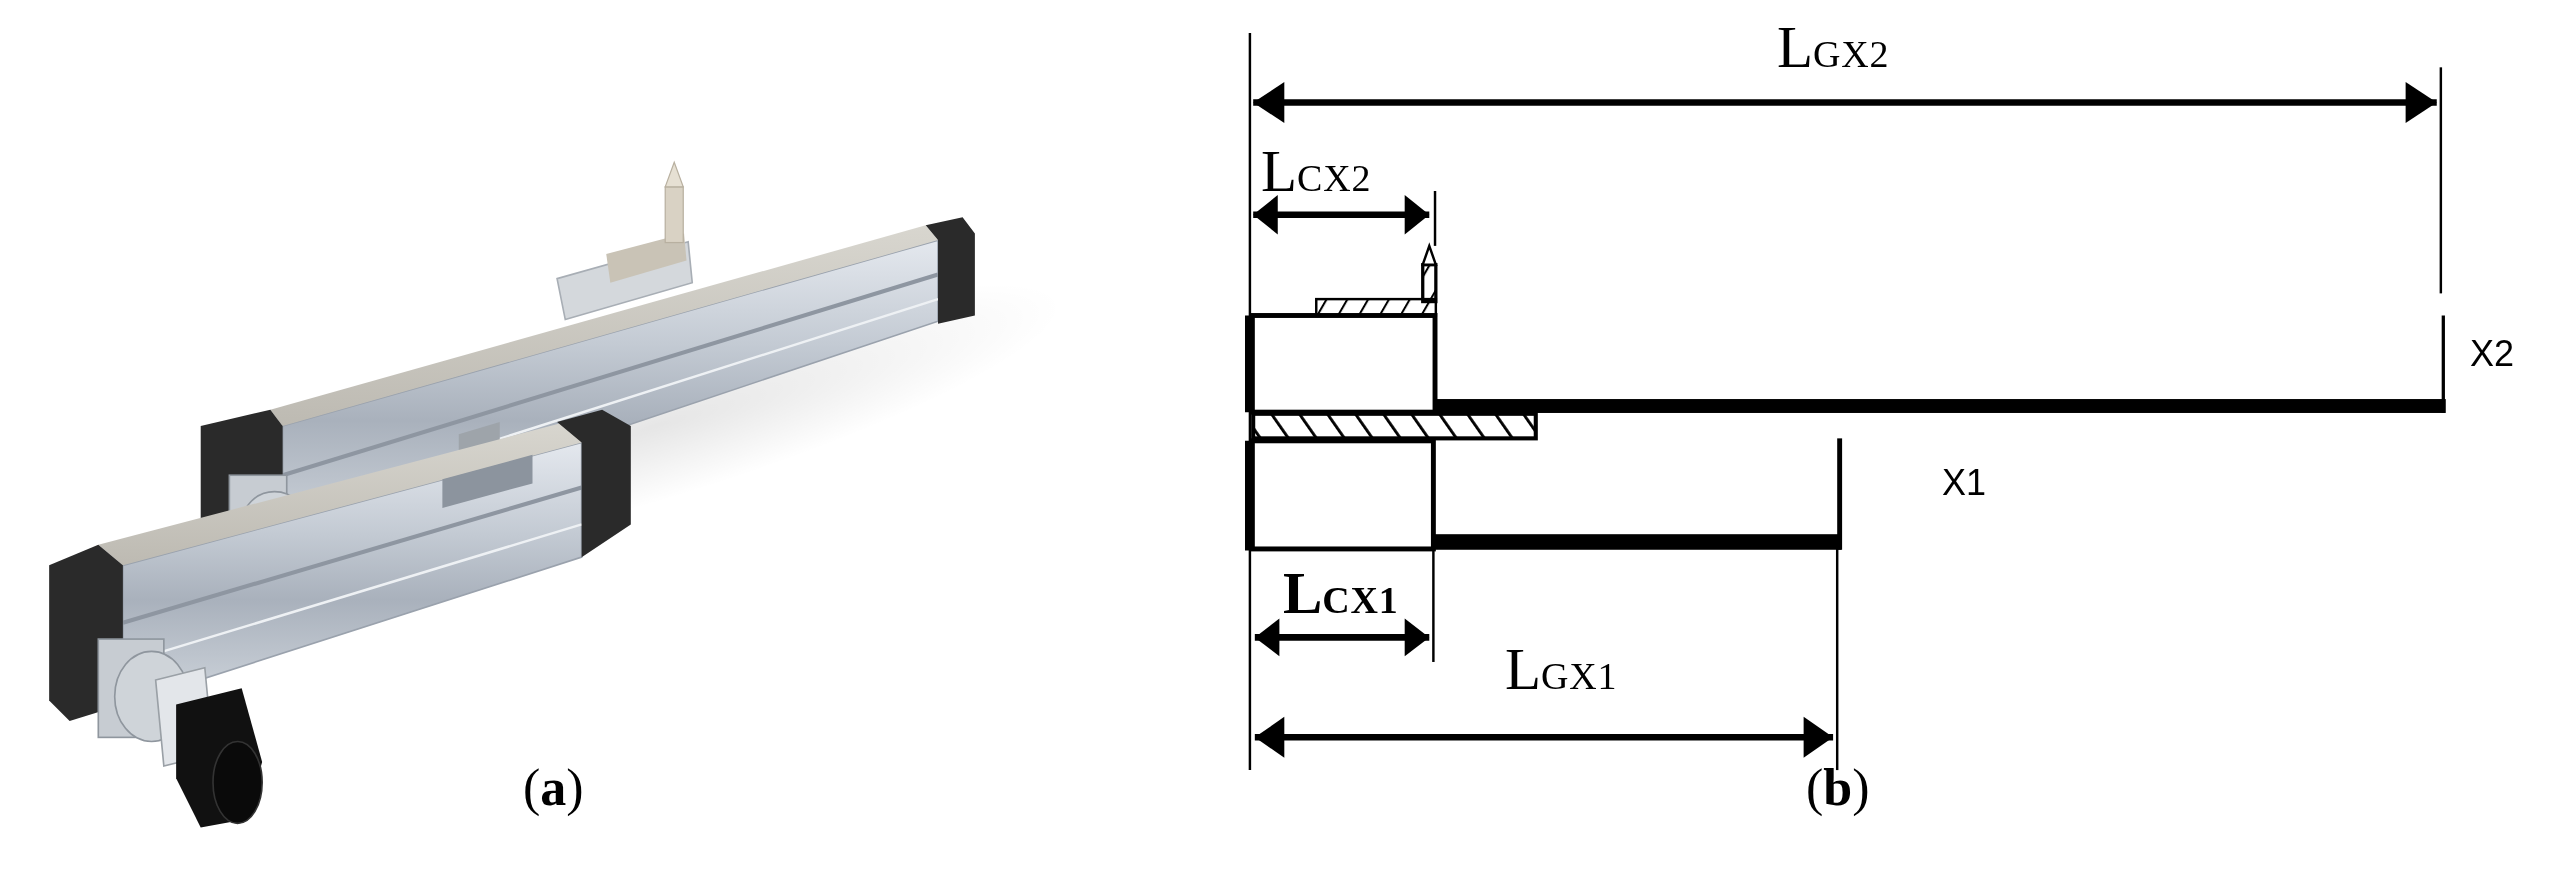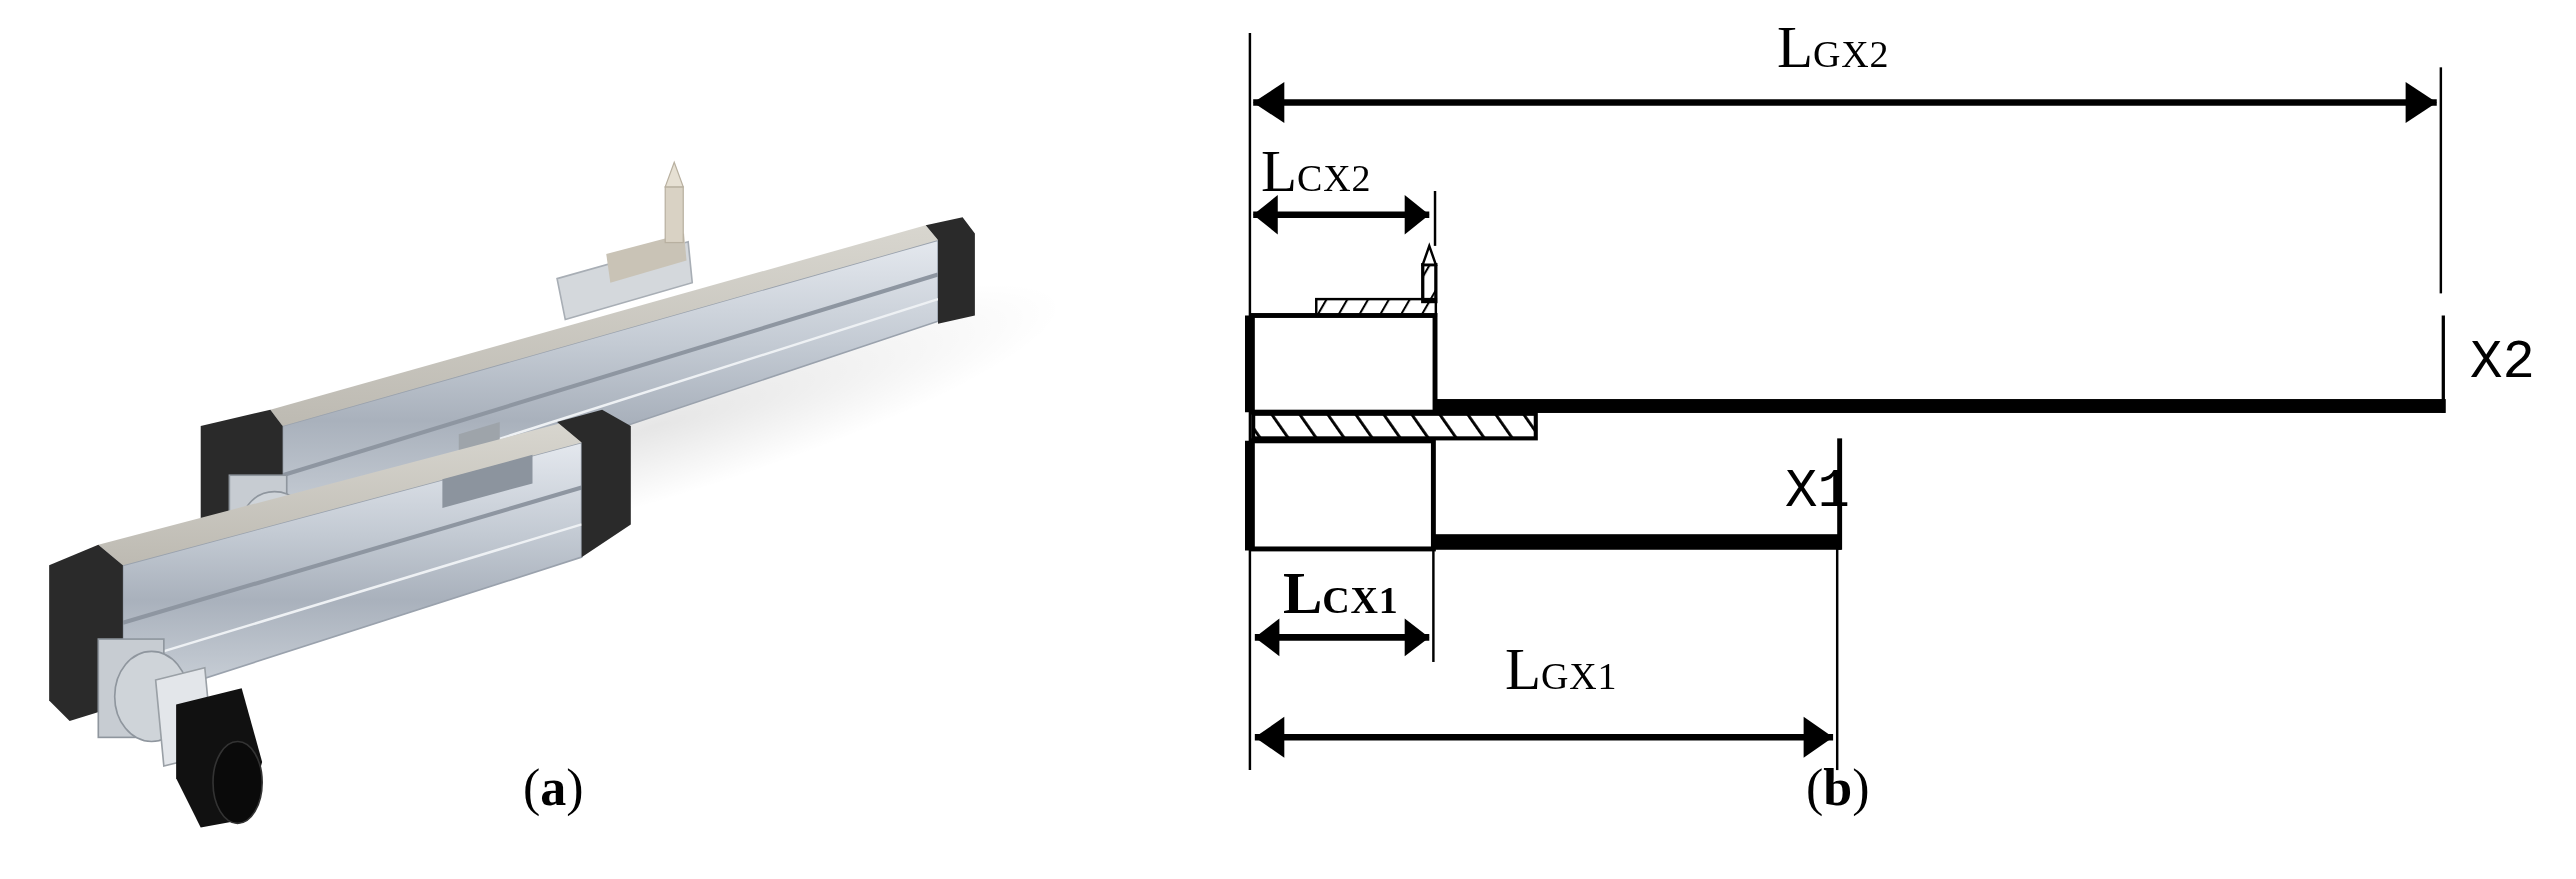--- a/index.html
+++ b/index.html
@@ -4,21 +4,21 @@
 <style>
   html, body { margin: 0; padding: 0; background: #ffffff; }
   body { width: 2576px; height: 880px; position: relative; overflow: hidden;
          font-family: "Liberation Serif", "DejaVu Serif", serif; color: #000; }
   .panel { position: absolute; }
   .caption { position: absolute; font-size: 52px; font-family: "Liberation Serif", serif; }
   .caption b { font-weight: bold; }
   .lbl { position: absolute; font-family: "Liberation Serif", serif; line-height: 1; white-space: nowrap; }
   .lbl .main { font-size: 59px; }
   .lbl .sub { font-size: 38px; letter-spacing: 0.8px; }
-  .axis-name { position: absolute; font-family: Liberation Mono, monospace; font-size: 54px; line-height: 1; }
+  .axis-name { position: absolute; font-family: Liberation Sans, sans-serif; font-size: 36px; line-height: 1; }
   svg { position: absolute; left: 0; top: 0; }
 </style>
 </head>
 <body>
 
 <div class="panel" style="left:0;top:0;width:1065px;height:880px;">
   <svg width="1065" height="880" viewBox="0 0 1300 1074">
     <defs>
       <linearGradient id="alu" x1="0" y1="0" x2="0" y2="1">
         <stop offset="0" stop-color="#e4e8ee"></stop>
@@ -169,21 +169,21 @@
   <div class="lbl" style="left:1777px;top:18px;">
     <span class="main">L</span><span class="sub">GX2</span>
   </div>
 
   <div class="lbl" style="left:1261px;top:142px;">
     <span class="main">L</span><span class="sub">CX2</span>
   </div>
 
   <div class="axis-name" style="left:2470px;top:336px;">X2</div>
 
-  <div class="axis-name" style="left:1785px;top:465px;">X1</div>
+  <div class="axis-name" style="left:1942px;top:465px;">X1</div>
 
   <div class="lbl" style="left:1283px;top:564px;font-weight:bold;">
     <span class="main">L</span><span class="sub">CX1</span>
   </div>
 
   <div class="lbl" style="left:1505px;top:640px;">
     <span class="main">L</span><span class="sub">GX1</span>
   </div>
 
   <div class="caption" style="left:1806px;top:758px;">

